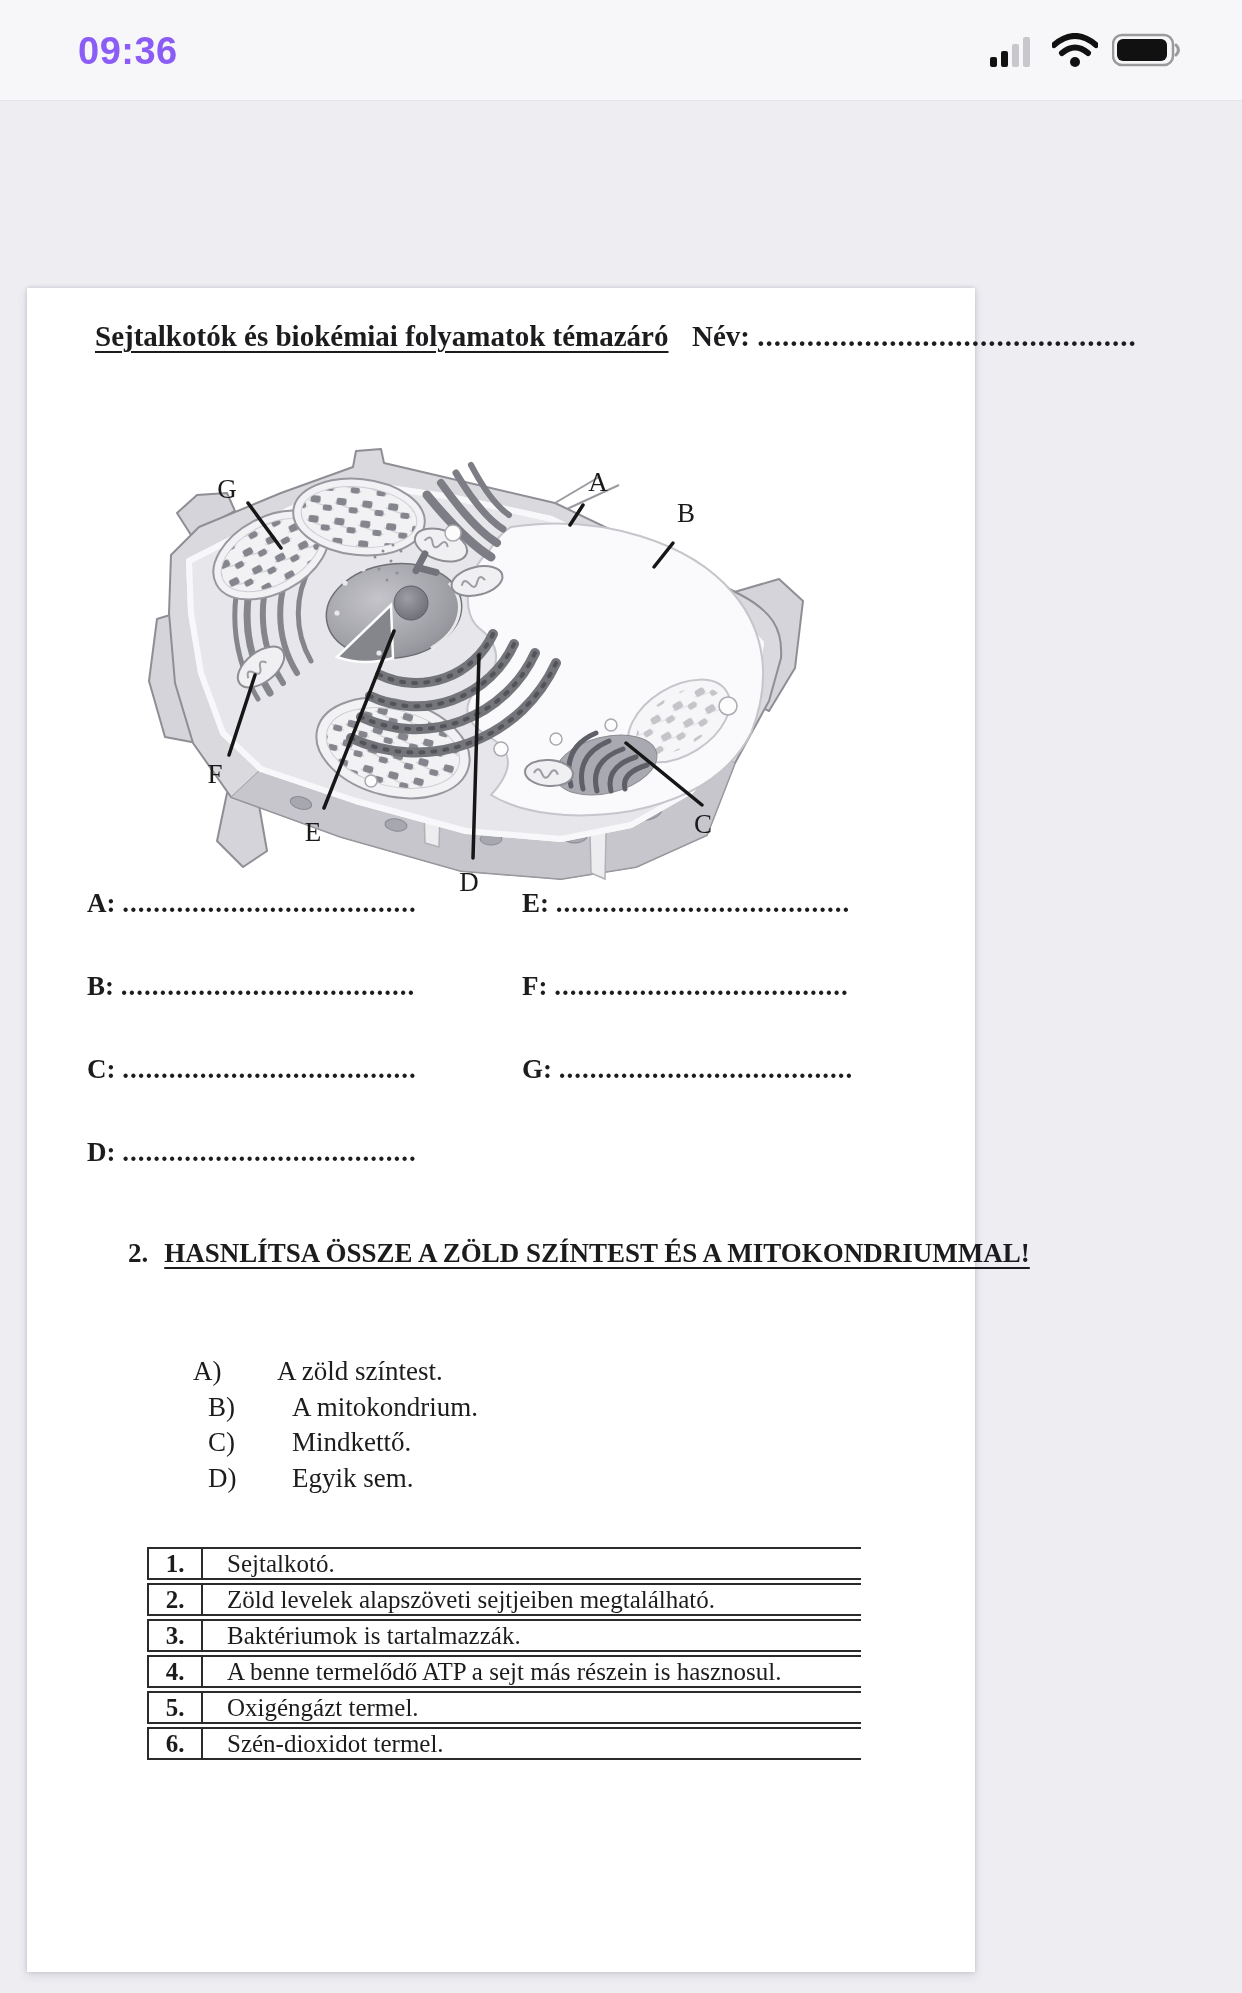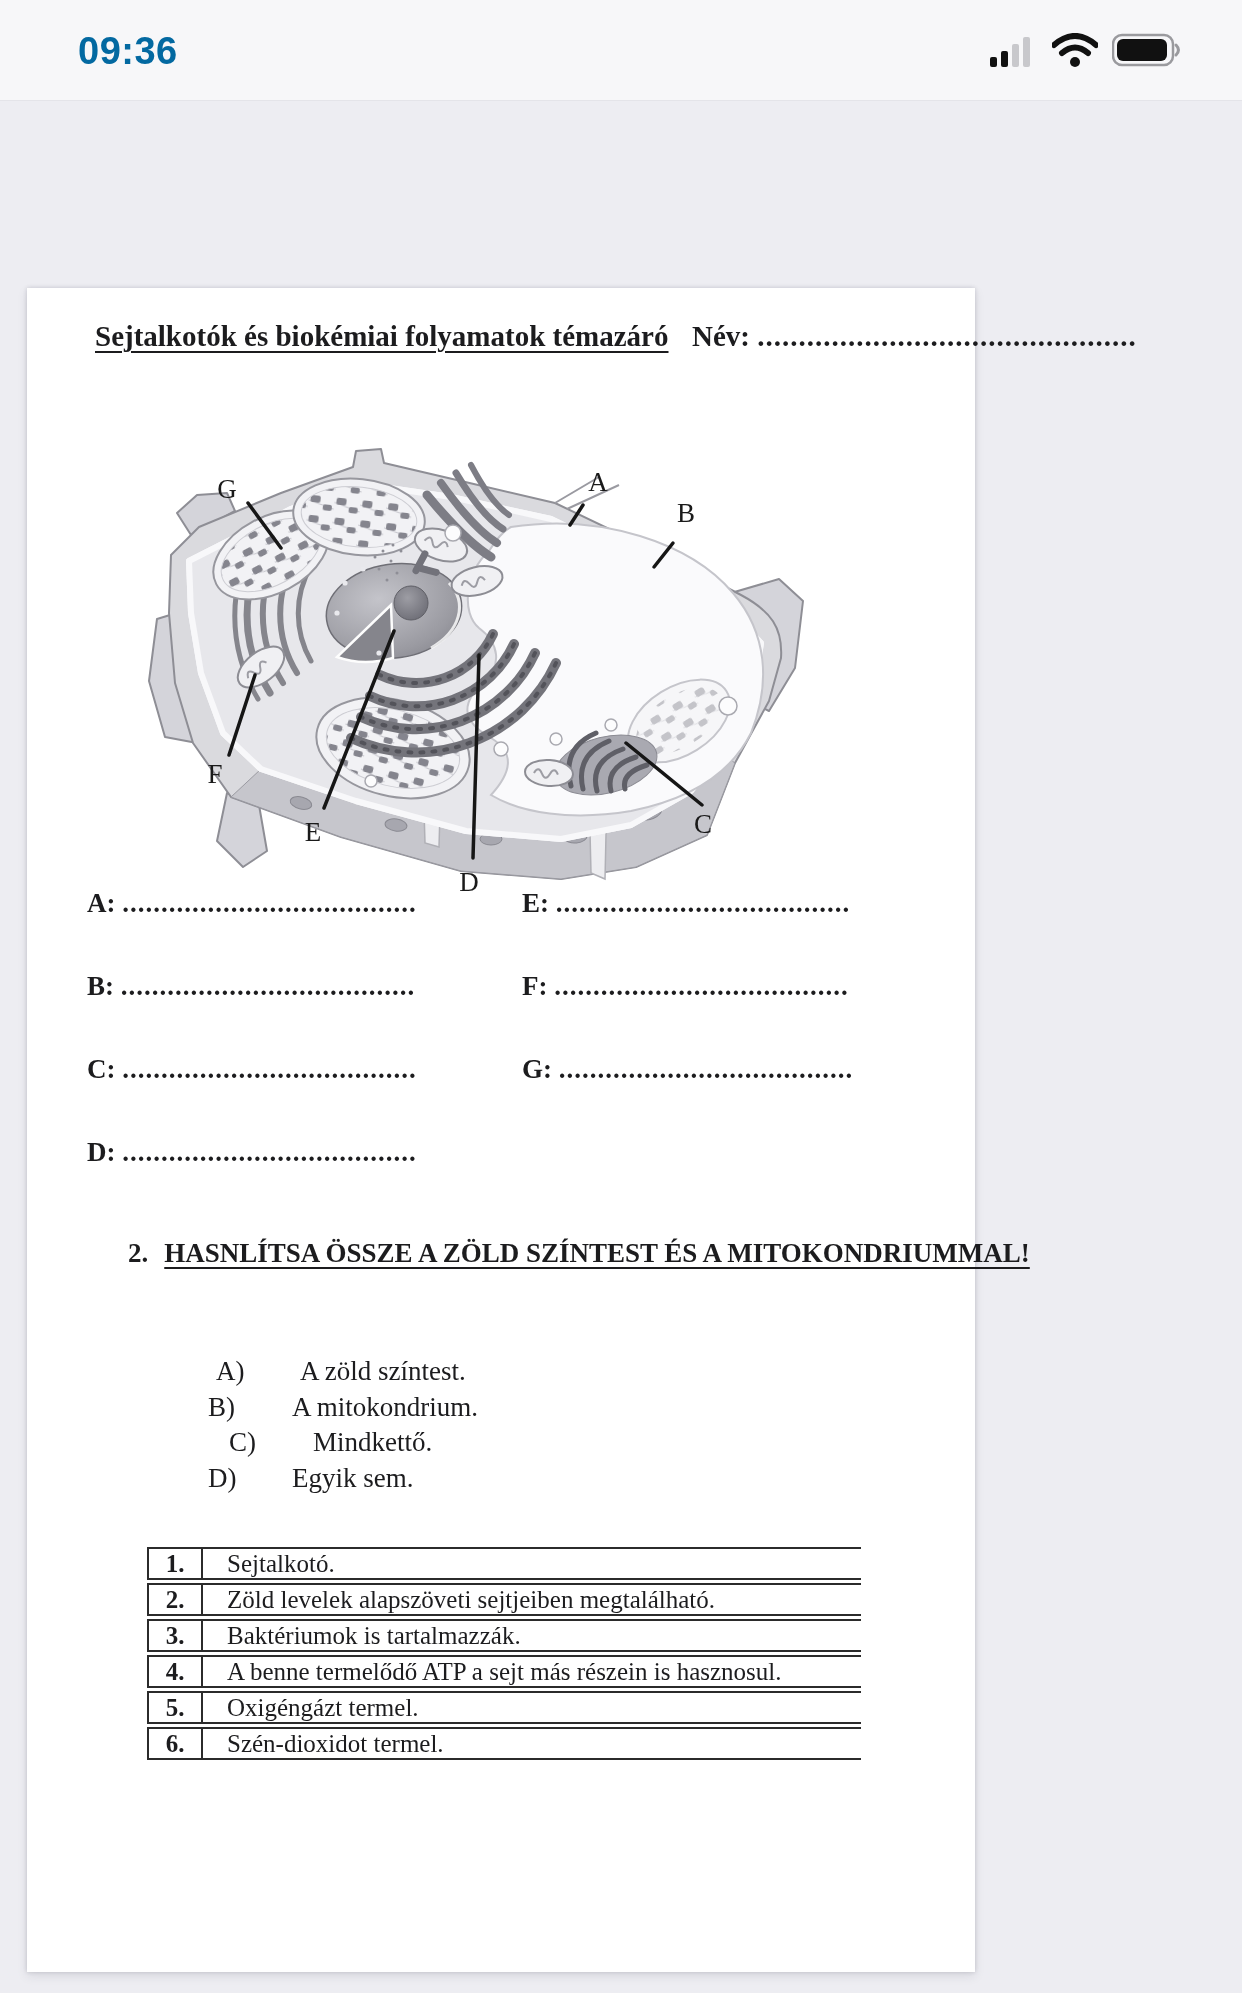--- a/index.html
+++ b/index.html
@@ -11,21 +11,21 @@
     overflow:hidden;
   }
   
   .statusbar{
     position:absolute;left:0;top:0;width:1242px;height:100px;
     background:#f7f7f9;border-bottom:1px solid #e4e4e9;
     font-family:"Liberation Sans", sans-serif;
   }
   .sb-time{
     position:absolute;left:78px;top:30px;
-    font-size:38px;font-weight:700;letter-spacing:.5px;color:#0369a1;
+    font-size:38px;font-weight:700;letter-spacing:.5px;color:#8b5cf6;
   }
   .sb-icons{position:absolute;right:60px;top:30px;display:flex;align-items:center;gap:14px;height:44px;}
   
   .sheet{
     position:absolute;left:27px;top:288px;width:948px;height:1684px;
     background:#ffffff;
     box-shadow:0 0 4px rgba(40,40,60,.18), 0 4px 10px rgba(40,40,60,.10);
   }
   .abs{position:absolute;}
   .doc-title{
@@ -309,27 +309,27 @@
     <span>G:</span> <span class="dots">......................................</span>
   </div>
   <div class="abs answer" style="left:60px;top:849px;">
     <span>D:</span> <span class="dots">......................................</span>
   </div>
 
   <div class="abs q-heading q2">
     <span class="q-num">2.</span><span class="q-underline">HASNLÍTSA ÖSSZE A ZÖLD SZÍNTEST ÉS A MITOKONDRIUMMAL!</span>
   </div>
 
-  <div class="abs option" style="left:189px;top:1068px;">
+  <div class="abs option" style="left:166px;top:1068px;">
     <span class="okey">A)</span><span>A zöld színtest.</span>
   </div>
   <div class="abs option" style="left:181px;top:1104px;">
     <span class="okey">B)</span><span>A mitokondrium.</span>
   </div>
-  <div class="abs option" style="left:181px;top:1139px;margin-left:21px;">
+  <div class="abs option" style="left:181px;top:1139px;">
     <span class="okey">C)</span><span>Mindkettő.</span>
   </div>
   <div class="abs option" style="left:181px;top:1175px;">
     <span class="okey">D)</span><span>Egyik sem.</span>
   </div>
 
   <div class="abs ctable">
     <div class="trow">
       <div class="tcell-num">1.</div>
       <div class="tcell-text">Sejtalkotó.</div>

